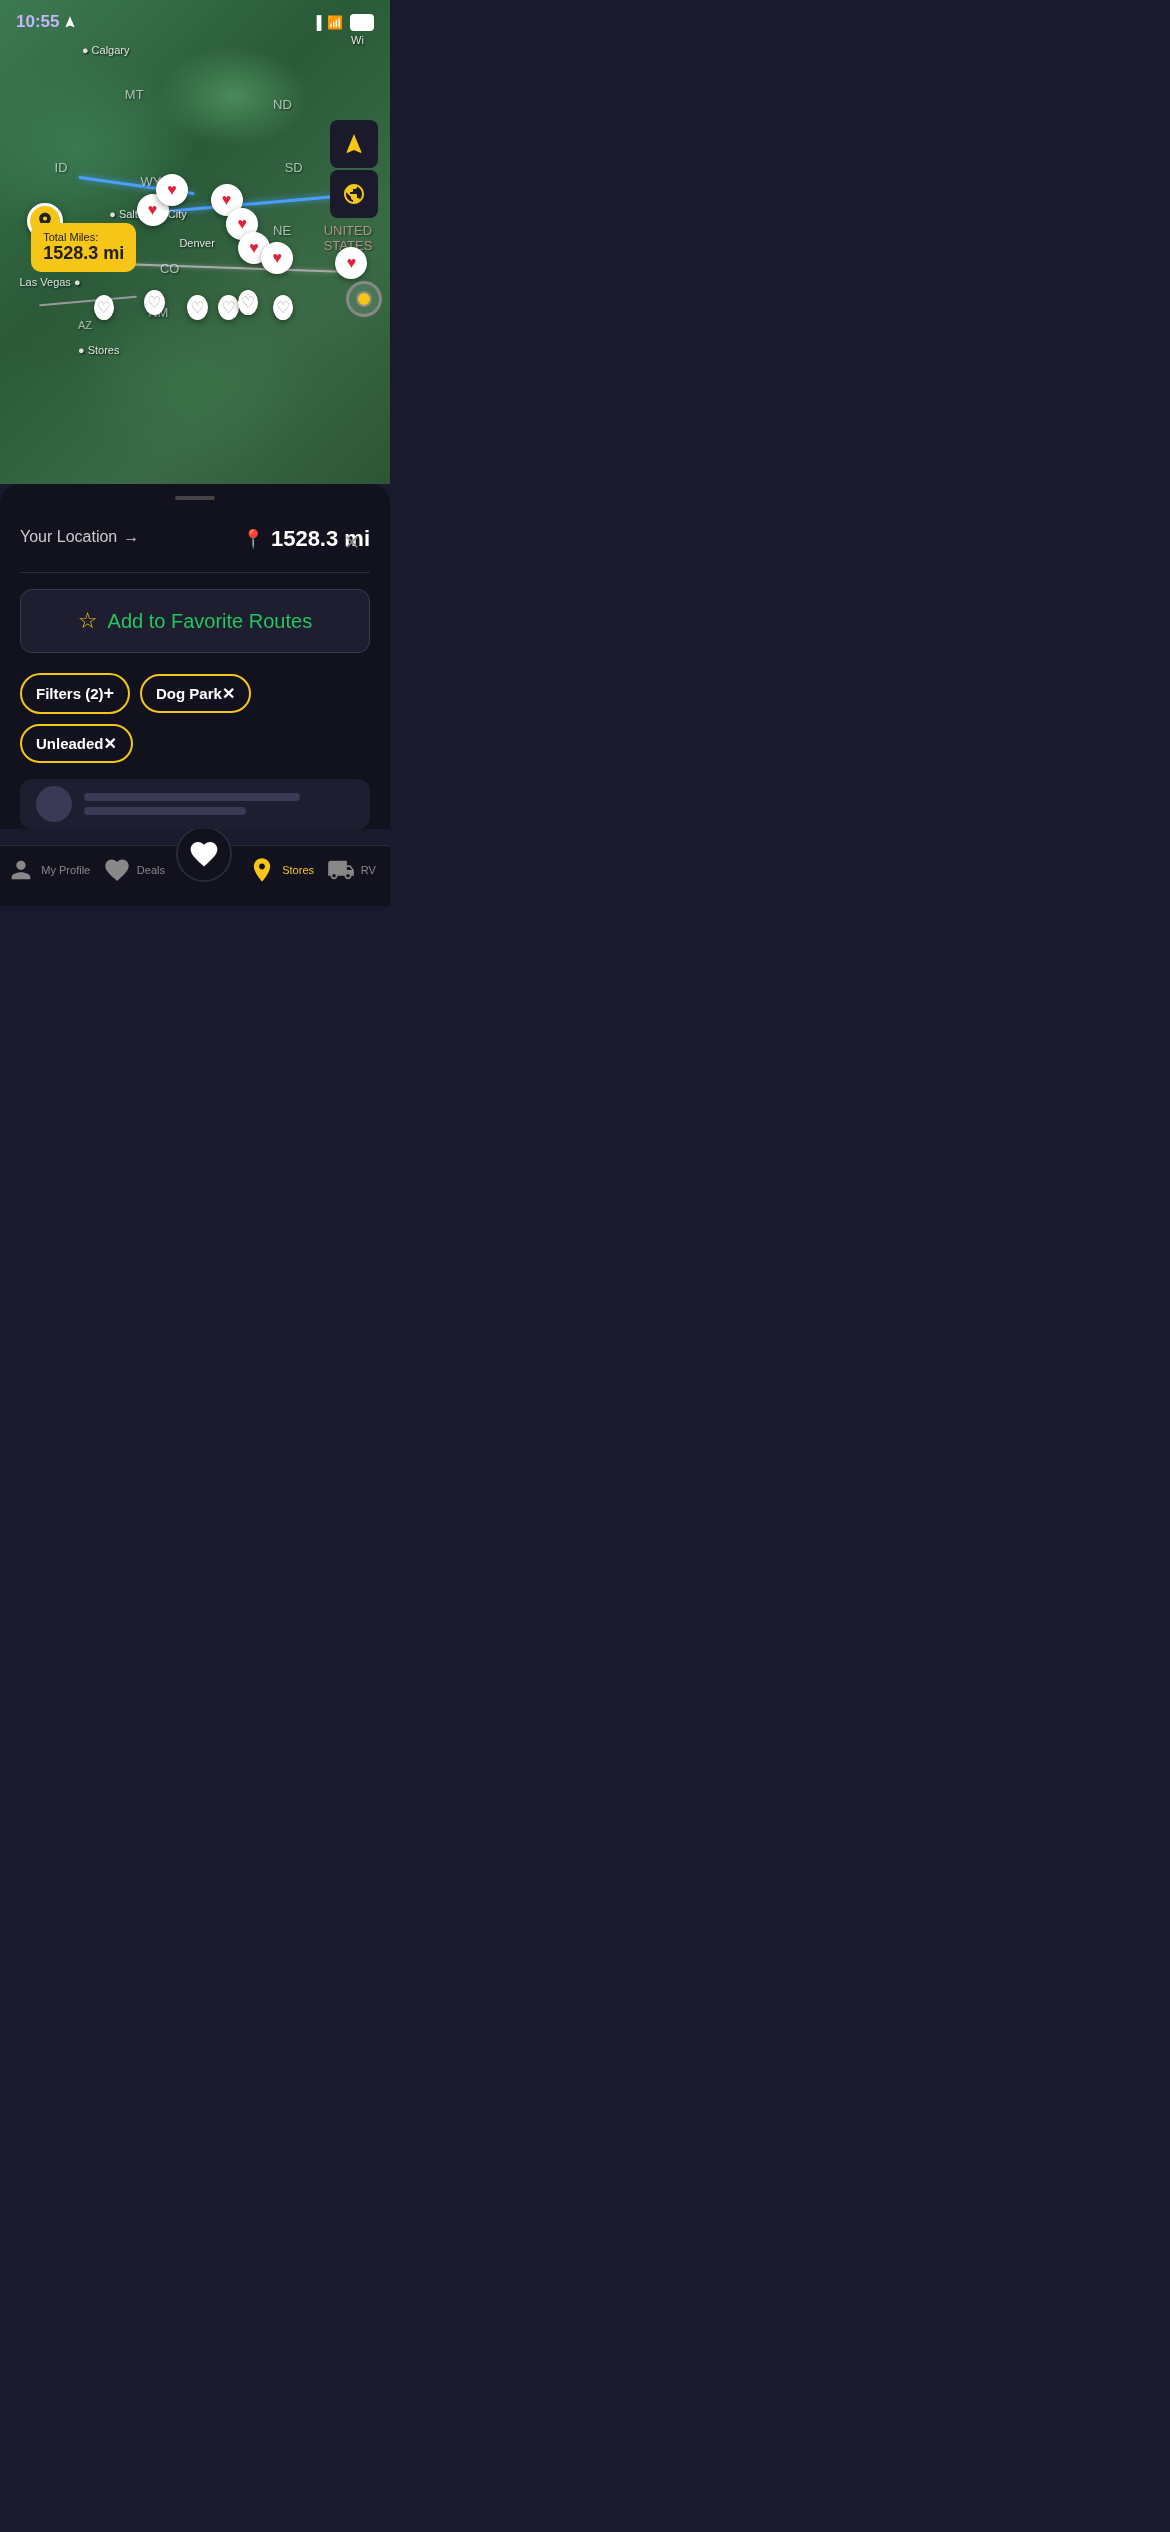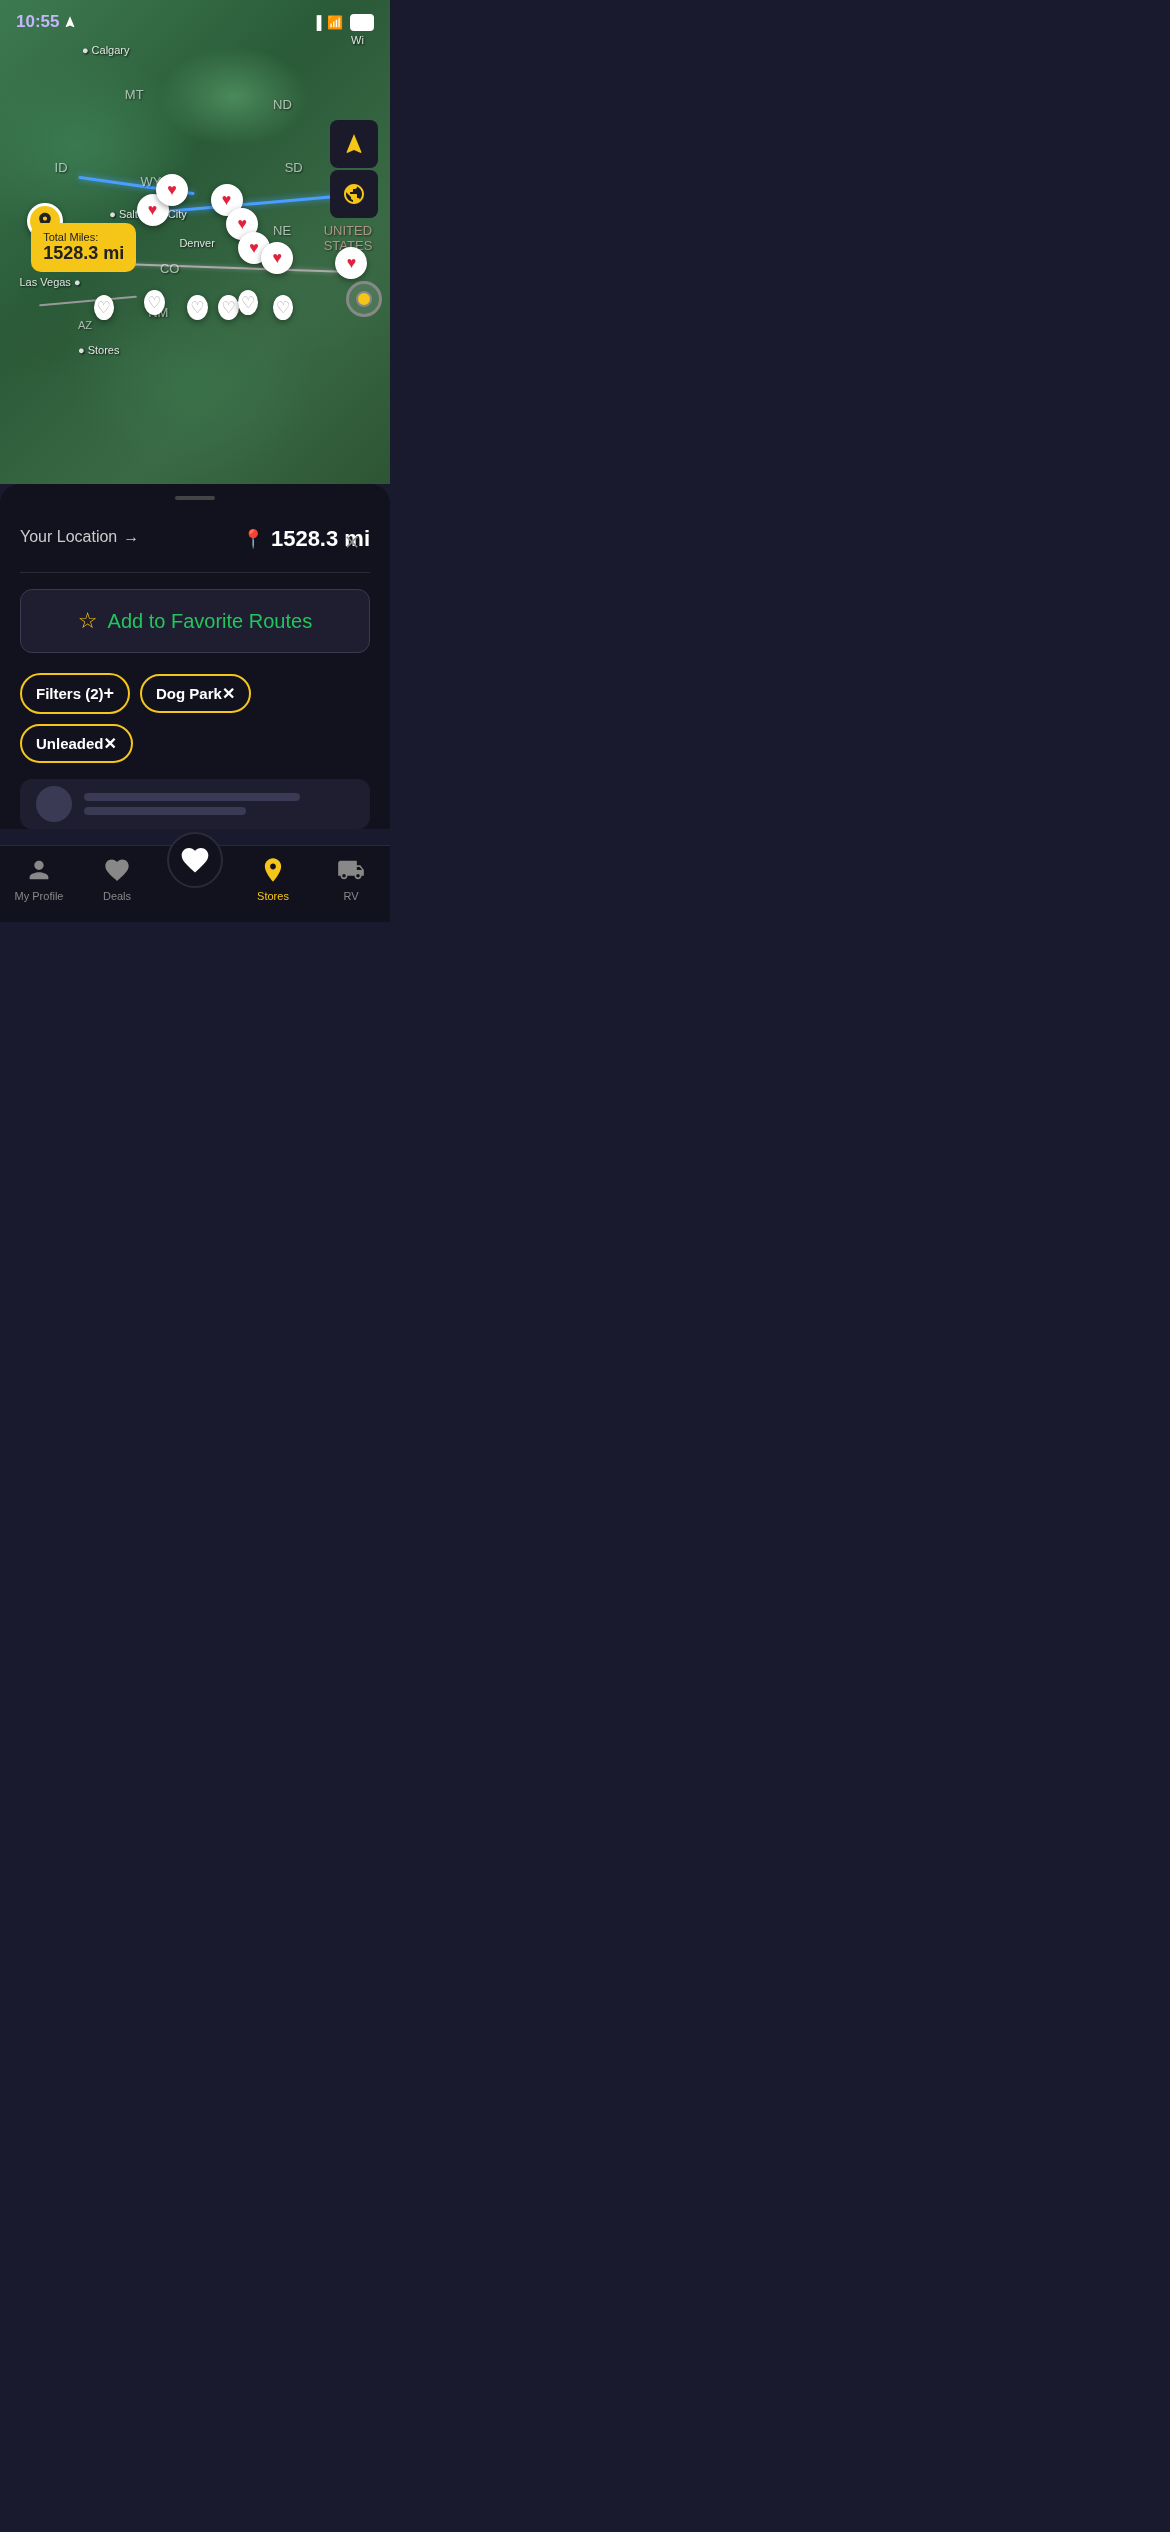--- a/index.html
+++ b/index.html
@@ -316,21 +316,21 @@
     .bottom-nav {
       background: #12121e;
       border-top: 1px solid #2a2a3a;
       padding: 8px 0 20px;
       display: flex;
       justify-content: space-around;
       align-items: center;
     }
     .nav-item {
       display: flex;
-      flex-direction: column;
+      flex-direction: row;
       align-items: center;
       gap: 4px;
       cursor: pointer;
       min-width: 60px;
     }
     .nav-icon {
       width: 32px; height: 32px;
       display: flex;
       align-items: center;
       justify-content: center;

